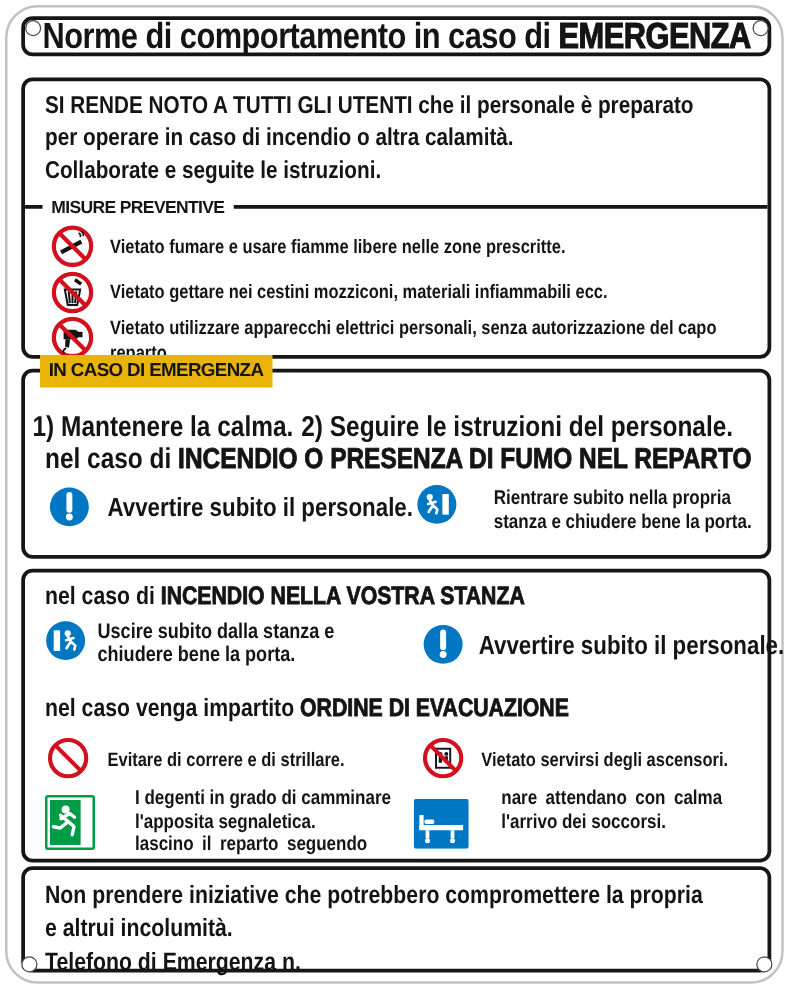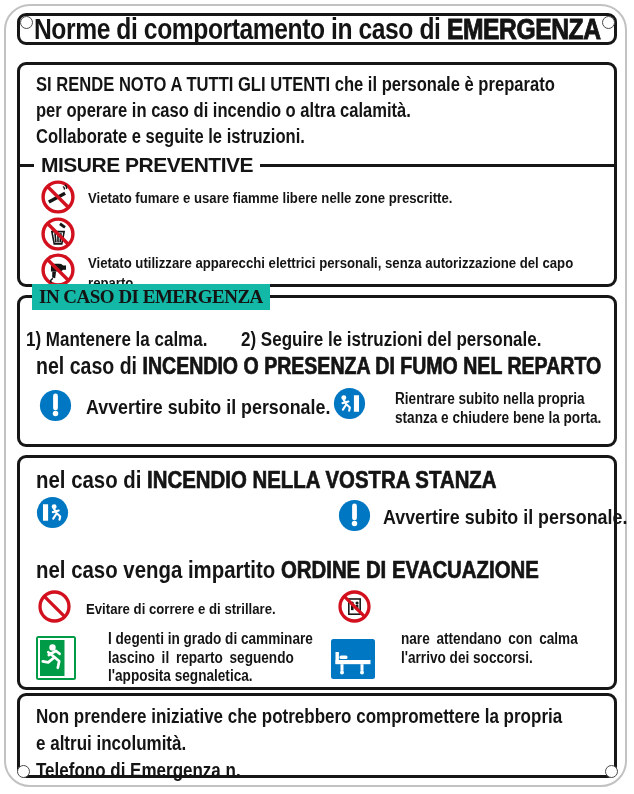--- a/index.html
+++ b/index.html
@@ -25,33 +25,33 @@
   .emph{-webkit-text-stroke:0.9px #141414;}
   .b2{top:62px;height:225px;}
   .b3{top:295px;height:152px;}
   .b4{top:455px;height:235px;}
   .b5{top:693px;height:85px;}
   .intro-line{font-size:19.5px;line-height:26px;}
   .divider{display:flex;align-items:center;height:24px;}
   .dline{height:3px;background:#161616;}
   .dshort{width:14px;}
   .dlong{flex:1;}
-  .dtext{font-size:21px;letter-spacing:-0.5px;padding:0 7px;white-space:nowrap;}
+  .dtext{font-size:14px;letter-spacing:-0.5px;padding:0 7px;white-space:nowrap;}
   .legend{
-    position:absolute;top:-14px;left:12px;background:#14b8a6;padding:0 7px;
-    font-size:19px;letter-spacing:-0.5px;line-height:26px;white-space:nowrap;font-family:Liberation Serif, serif;
+    position:absolute;top:-14px;left:12px;background:#eab308;padding:0 7px;
+    font-size:15px;letter-spacing:-0.5px;line-height:26px;white-space:nowrap;
   }
   .sub{font-size:23px;}
-  .sub24{font-size:24px;}
+  .sub24{font-size:20px;}
   .subb{-webkit-text-stroke:0.7px #141414;}
   .t155{font-size:15.5px;line-height:20px;}
   .t16{font-size:16px;line-height:18.5px;padding-left:20px;}
   .t17{font-size:17px;line-height:19px;}
   .t175{font-size:21px;line-height:20px;}
-  .t19{font-size:20px;}
+  .t19{font-size:23px;}
   .foot-line{font-size:20px;line-height:27px;}
   .jw{word-spacing:3.5px;}
   .screw{
     position:absolute;width:13px;height:13px;border:1.5px solid #4a4a4a;
     border-radius:50%;background:#fff;box-sizing:border-box;z-index:5;
   }
   .icn{display:block;}
 </style>
 </head>
 <body>
@@ -96,20 +96,21 @@
     <svg class="icn" width="34" height="34" viewBox="0 0 36 36">
       <circle cx="18" cy="18" r="15.8" fill="#fff" stroke="#d2101e" stroke-width="3.6"></circle>
       <g stroke="#141414" fill="none" stroke-width="1.7">
         <path d="M11.5,15.5 L14,28.5 L22,28.5 L24.5,15.5 Z"></path>
         <path d="M14.8,17 L15.8,27 M18,17 L18,27 M21.2,17 L20.2,27"></path>
       </g>
       <rect x="19.5" y="7.5" width="6.5" height="3" transform="rotate(35 22.7 9)" fill="#141414"></rect>
       <line x1="6.9" y1="6.9" x2="29.1" y2="29.1" stroke="#d2101e" stroke-width="3.6"></line>
     </svg>
   </span>
+  <div class="abs t155" style="left:68px;top:159px;"><span class="cx">Vietato gettare nei cestini mozziconi, materiali infiammabili ecc.</span></div>
 
   <span class="abs" style="left:21px;top:188px;">
     <svg class="icn" width="34" height="34" viewBox="0 0 36 36">
       <circle cx="18" cy="18" r="15.8" fill="#fff" stroke="#d2101e" stroke-width="3.6"></circle>
       <g fill="#141414">
         <path d="M10.5,11.5 h9 a4,4 0 0 1 0,8 h-9 z"></path>
         <rect x="20.5" y="13.2" width="6" height="4.6"></rect>
         <path d="M12,19.5 l4,0 l-1,7.2 l-3.2,-0.8 z"></path>
       </g>
       <path d="M12.6,26.8 q-3.8,2.4 -1.6,4.6" stroke="#141414" stroke-width="1.5" fill="none"></path>
@@ -161,20 +162,24 @@
   </div>
 
   <span class="abs" style="left:16px;top:38px;">
     <svg class="icn" width="33" height="33" viewBox="0 0 36 36">
       <circle cx="18" cy="18" r="17" fill="#0077c2"></circle>
       <rect x="7.6" y="9" width="5.6" height="18" fill="#fff"></rect>
       <circle cx="19.8" cy="11.6" r="2.7" fill="#fff"></circle>
       <path d="M19.8,14.3 L22.6,18.8 M18.4,17.6 L24.8,15.8 M22.6,18.8 L18.8,24.6 M22.6,18.8 L26.4,22.4 L25.6,25.8" stroke="#fff" stroke-width="2.3" fill="none" stroke-linecap="round" stroke-linejoin="round"></path>
     </svg>
   </span>
+  <div class="abs" style="left:58px;top:37px;">
+    <div class="t17"><span class="cx">Uscire subito dalla stanza e</span></div>
+    <div class="t17"><span class="cx">chiudere bene la porta.</span></div>
+  </div>
 
   <span class="abs" style="left:318px;top:41px;">
     <svg class="icn" width="33" height="33" viewBox="0 0 36 36">
       <circle cx="18" cy="18" r="17" fill="#0077c2"></circle>
       <path d="M18,7.6 L18,20.6" stroke="#fff" stroke-width="5.2" stroke-linecap="round"></path>
       <circle cx="18" cy="26.8" r="3" fill="#fff"></circle>
     </svg>
   </span>
   <div class="abs t175" style="left:363px;top:49px;"><span class="cx">Avvertire subito il personale.</span></div>
 
@@ -196,34 +201,35 @@
       <rect x="11.8" y="9.8" width="12.4" height="16.6" fill="none" stroke="#141414" stroke-width="1.7"></rect>
       <g fill="#141414">
         <circle cx="15.6" cy="14.3" r="1.7"></circle>
           <path d="M14.2,16.4 h2.8 v5.6 h-2.8 z"></path>
         <circle cx="20.8" cy="14.3" r="1.7"></circle>
           <path d="M19.4,16.4 h2.8 v5.6 h-2.8 z"></path>
       </g>
       <line x1="6.9" y1="6.9" x2="29.1" y2="29.1" stroke="#d2101e" stroke-width="3.6"></line>
     </svg>
   </span>
+  <div class="abs t155" style="left:365px;top:141px;"><span class="cx">Vietato servirsi degli ascensori.</span></div>
 
   <span class="abs" style="left:16px;top:178px;">
     <svg class="icn" width="40" height="44" viewBox="0 0 40 44">
       <rect width="40" height="44" rx="2.5" fill="#009b46"></rect>
       <rect x="3" y="3" width="34" height="38" fill="none" stroke="#fff" stroke-width="2"></rect>
       <rect x="28.5" y="3" width="8.5" height="38" fill="#fff"></rect>
       <circle cx="16.5" cy="11.5" r="3.2" fill="#fff"></circle>
       <path d="M12.3,16.2 L18.6,21.3 M12.8,19 L19.8,14.8 L23.6,17.8 M18.6,21.3 L12.2,26.4 L6.8,25.4 M18.6,21.3 L23.2,25.2 L21.8,31.8" stroke="#fff" stroke-width="2.7" fill="none" stroke-linecap="round" stroke-linejoin="round"></path>
     </svg>
   </span>
   <div class="abs" style="left:68px;top:172px;">
     <div class="t16"><span class="cx">I degenti in grado di camminare</span></div>
+    <div class="t16"><span class="cx">l'apposita segnaletica.</span></div>
     <div class="t16"><span class="cx jw">lascino il reparto seguendo</span></div>
-    <div class="t16"><span class="cx">l'apposita segnaletica.</span></div>
   </div>
 
   <span class="abs" style="left:311px;top:181px;">
     <svg class="icn" width="44" height="40" viewBox="0 0 44 40">
       <rect width="44" height="40" rx="2.5" fill="#0077c2"></rect>
       <g fill="#fff">
         <rect x="4.5" y="13" width="3.4" height="12"></rect>
         <rect x="8.5" y="16.5" width="8" height="3.6" rx="1.5"></rect>
         <rect x="4.5" y="21" width="35" height="4.2"></rect>
         <rect x="9.5" y="25.2" width="3" height="6.6"></rect>

